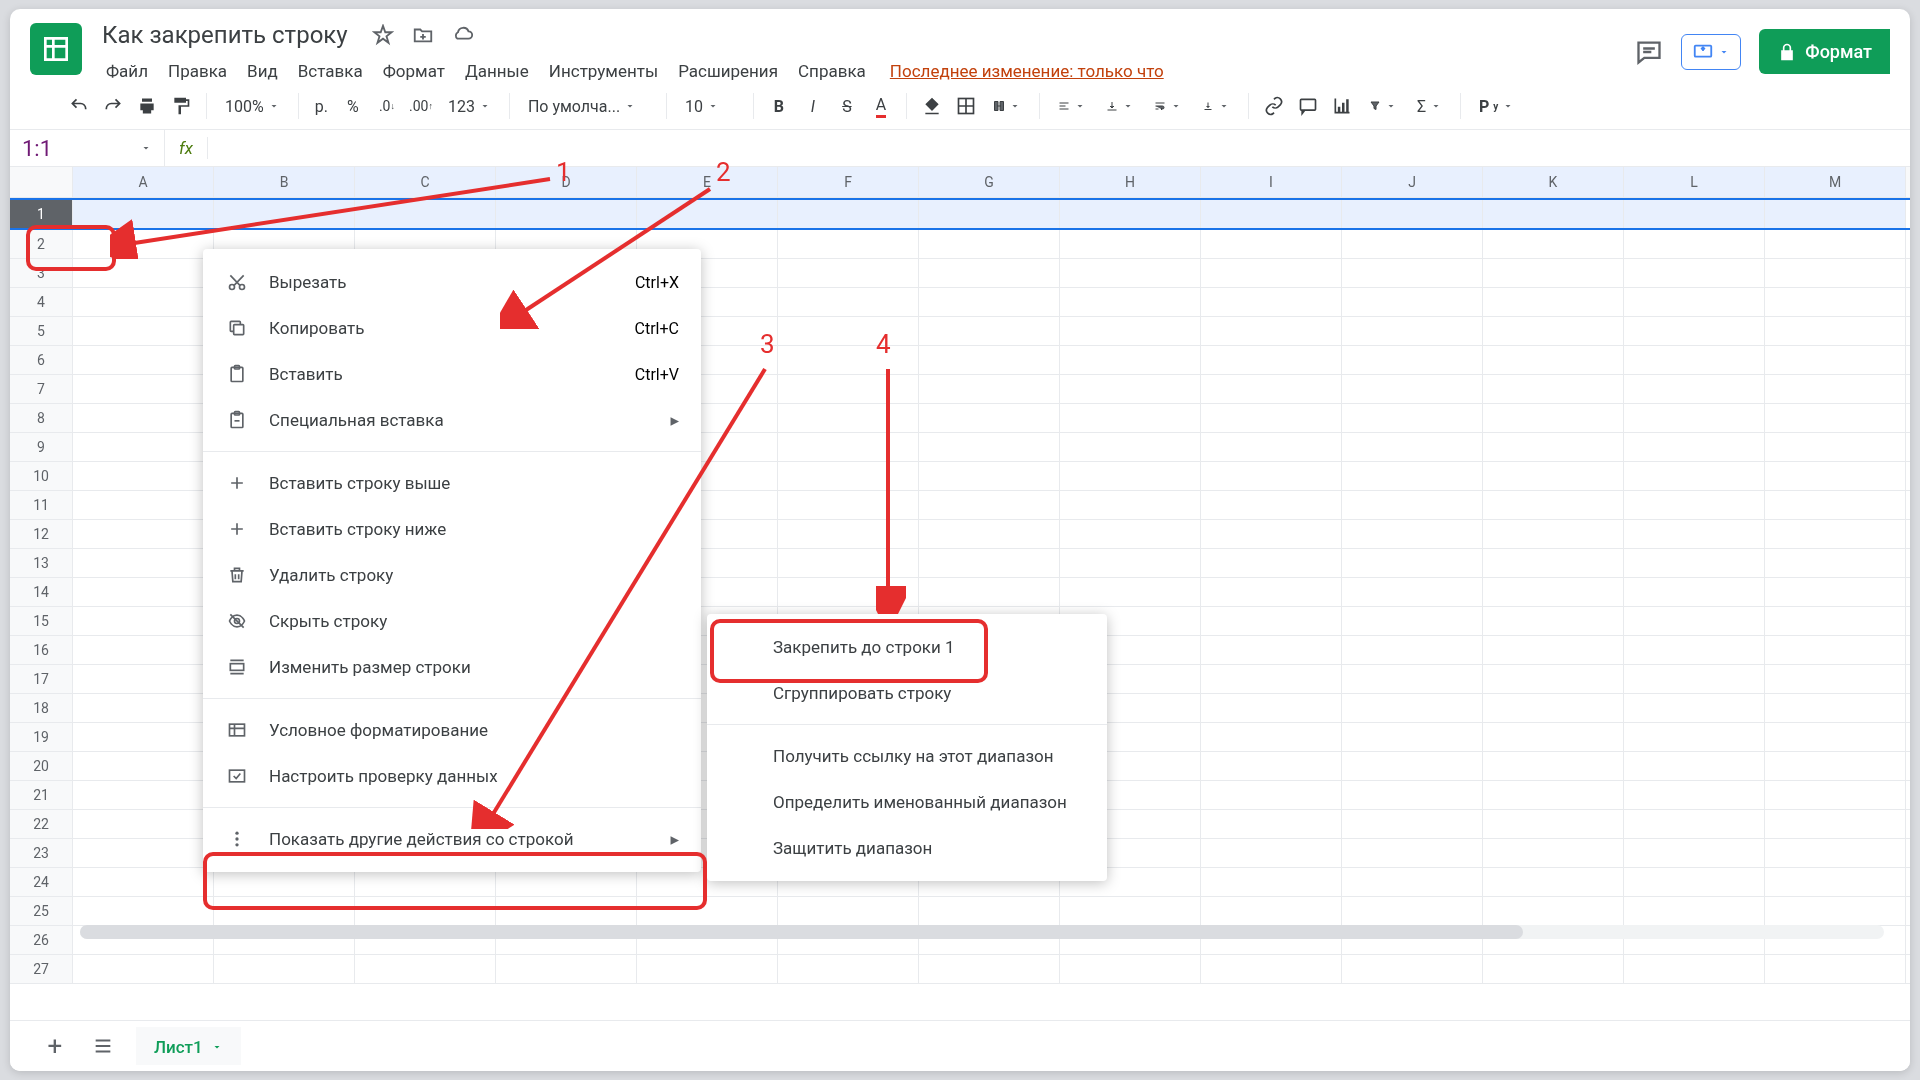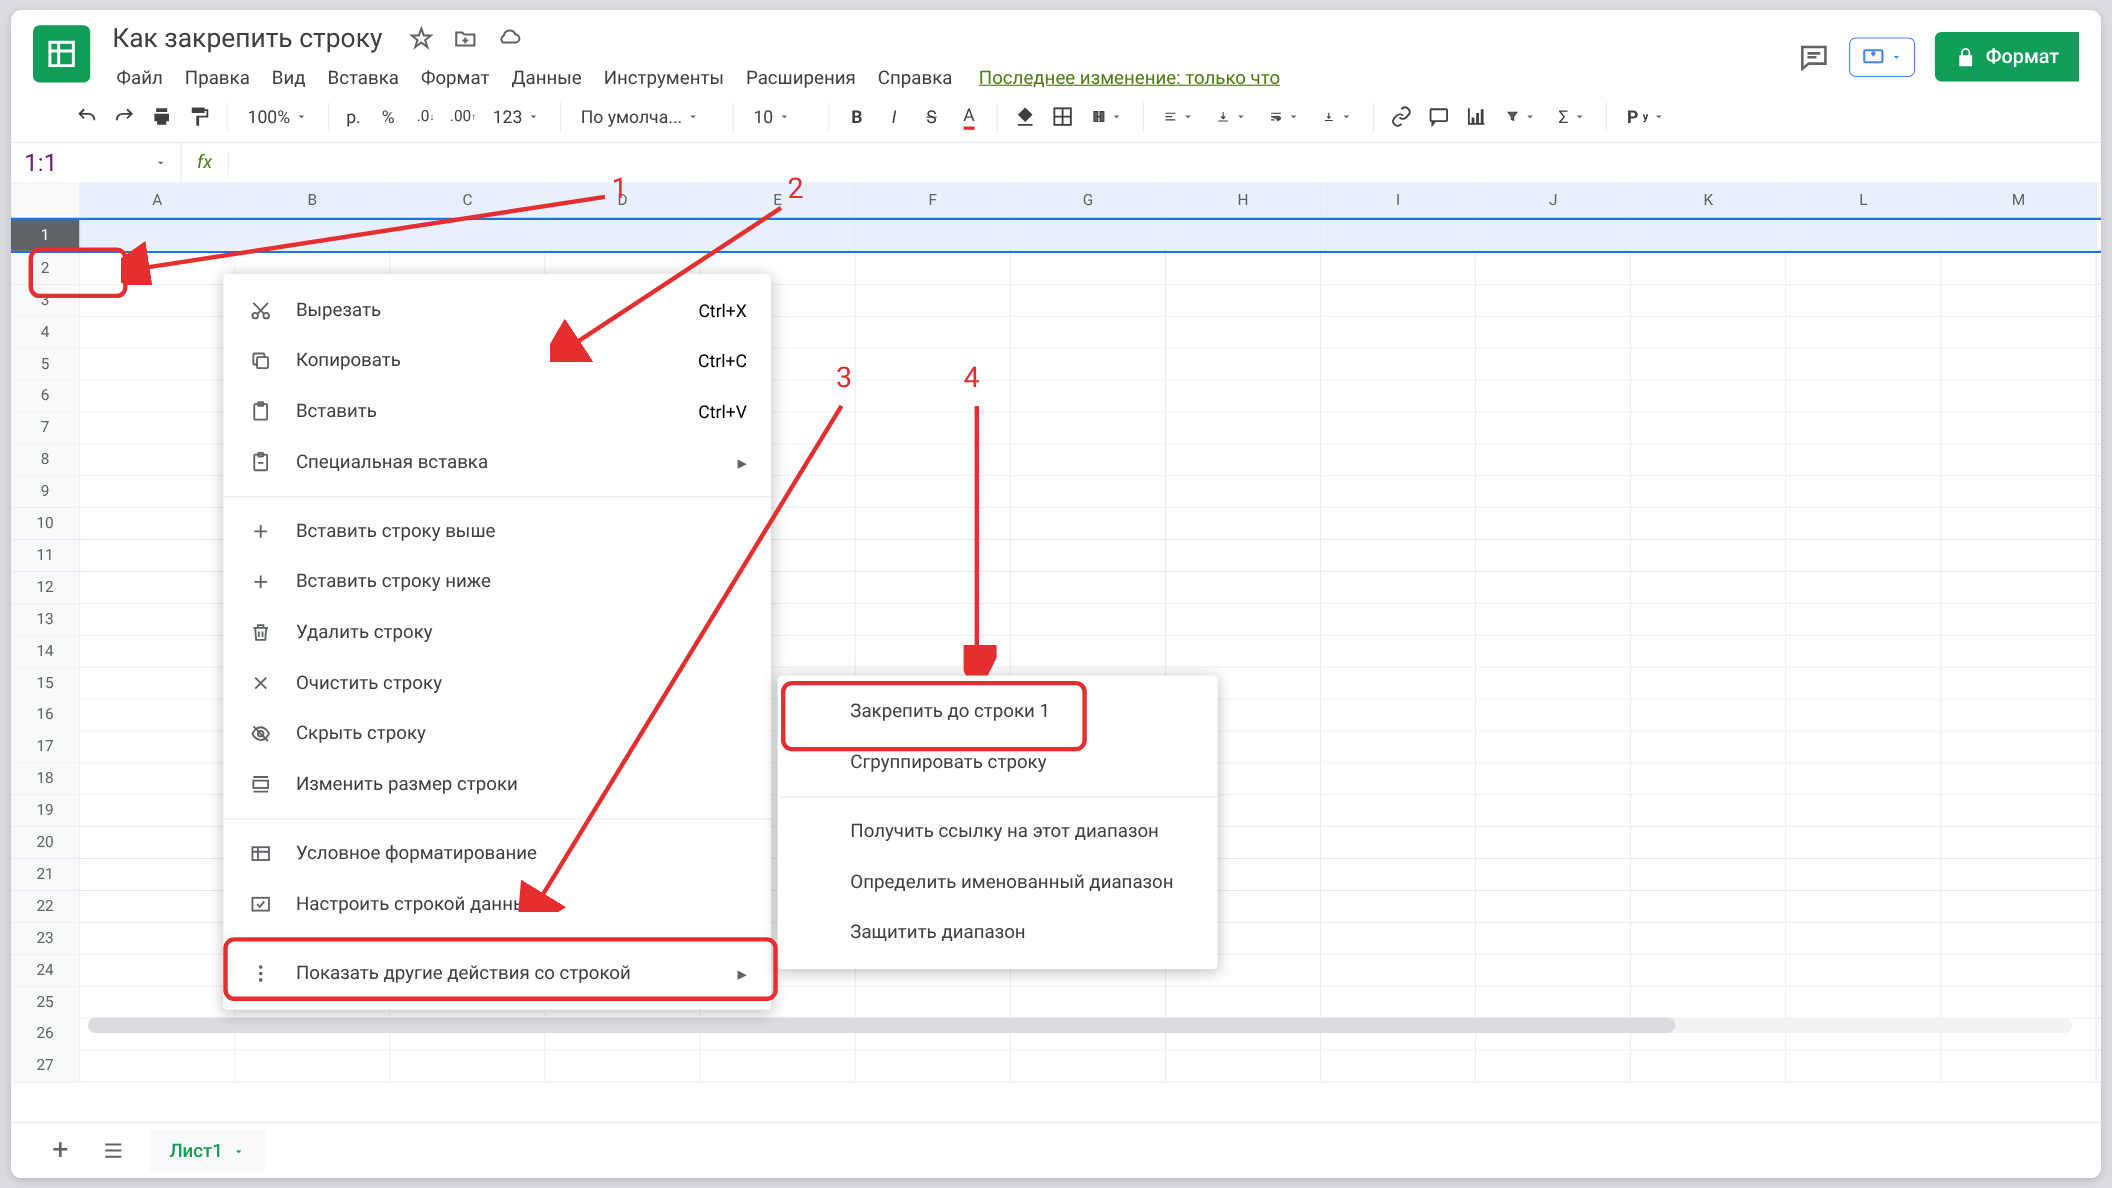--- a/index.html
+++ b/index.html
@@ -6,21 +6,21 @@
   .viewport{position:absolute;left:10px;top:9px;width:1900px;height:1062px;background:#fff;border-radius:10px;overflow:hidden;box-shadow:0 2px 8px rgba(0,0,0,.15)}
   .header{display:flex;align-items:flex-start;padding:10px 20px 0 20px}
   .logo{width:52px;height:52px;background:#0f9d58;border-radius:6px;display:flex;align-items:center;justify-content:center;margin-top:4px}
   .logo svg{width:32px;height:32px;fill:#fff}
   .title-area{margin-left:14px;flex:1}
   .title-row{display:flex;align-items:center;gap:18px}
   .title{font-size:24px;color:#3c4043;padding:2px 6px}
   .title-icon{width:22px;height:22px;color:#5f6368;cursor:pointer}
   .menu-row{display:flex;gap:0;margin-top:6px;align-items:center}
   .menu-item{font-size:17px;color:#3c4043;padding:4px 10px;border-radius:4px;cursor:pointer}
-  .last-edit{font-size:17px;color:#4d7c0f;text-decoration:underline;margin-left:14px;cursor:pointer}
+  .last-edit{font-size:17px;color:#c2410c;text-decoration:underline;margin-left:14px;cursor:pointer}
   .header-right{display:flex;align-items:center;gap:18px;margin-top:10px}
   .hdr-icon{width:28px;height:28px;color:#5f6368;cursor:pointer}
   .share-box{display:flex;align-items:center;gap:4px;border:1px solid #4285f4;border-radius:6px;padding:6px 10px;cursor:pointer}
   .share-btn{background:#0f9d58;color:#fff;font-size:18px;font-weight:500;padding:12px 18px;border-radius:6px 0 0 6px;cursor:pointer;display:flex;align-items:center;gap:8px}
   .toolbar{display:flex;align-items:center;padding:6px 20px 8px 54px;gap:4px;border-bottom:1px solid #e8eaed}
   .tb-btn{width:30px;height:30px;display:flex;align-items:center;justify-content:center;color:#3c4043;cursor:pointer;border-radius:4px}
   .tb-sep{width:1px;height:26px;background:#e8eaed;margin:0 6px}
   .tb-drop{display:flex;align-items:center;gap:4px;padding:0 8px;height:30px;cursor:pointer;color:#3c4043;font-size:16px}
   .tb-drop svg{width:12px;height:12px;fill:#5f6368}
   .namebox-row{display:flex;align-items:center;border-bottom:1px solid #e8eaed;height:36px}
@@ -813,28 +813,20 @@
         <div class="ctx-icon">
           <svg width="20" height="20" viewBox="0 0 24 24" fill="none" stroke="currentColor" stroke-width="2">
             <path d="M4 7h16M9 7V4h6v3M6 7l1 13h10l1-13M10 11v6M14 11v6"></path>
           </svg>
         </div>
         <span>Удалить строку</span>
       </div>
       <div class="ctx-item">
         <div class="ctx-icon">
           <svg width="20" height="20" viewBox="0 0 24 24" fill="none" stroke="currentColor" stroke-width="2">
-            <path d="M6 6l12 12M18 6L6 18"></path>
-          </svg>
-        </div>
-        <span>Очистить строку</span>
-      </div>
-      <div class="ctx-item">
-        <div class="ctx-icon">
-          <svg width="20" height="20" viewBox="0 0 24 24" fill="none" stroke="currentColor" stroke-width="2">
             <path d="M3 12s3-7 9-7 9 7 9 7-3 7-9 7-9-7-9-7z"></path>
             <circle cx="12" cy="12" r="3"></circle>
             <path d="M4 4l16 16"></path>
           </svg>
         </div>
         <span>Скрыть строку</span>
       </div>
       <div class="ctx-item">
         <div class="ctx-icon">
           <svg width="20" height="20" viewBox="0 0 24 24" fill="none" stroke="currentColor" stroke-width="2">
@@ -854,21 +846,21 @@
         </div>
         <span>Условное форматирование</span>
       </div>
       <div class="ctx-item">
         <div class="ctx-icon">
           <svg width="20" height="20" viewBox="0 0 24 24" fill="none" stroke="currentColor" stroke-width="2">
             <rect x="3" y="5" width="18" height="14"></rect>
             <path d="M8 12l3 3 5-6"></path>
           </svg>
         </div>
-        <span>Настроить строкой данных</span>
+        <span>Настроить проверку данных</span>
       </div>
       <div class="ctx-sep"></div>
       <div class="ctx-item">
         <div class="ctx-icon">
           <svg width="20" height="20" viewBox="0 0 24 24" fill="currentColor">
             <circle cx="12" cy="5" r="2"></circle>
             <circle cx="12" cy="12" r="2"></circle>
             <circle cx="12" cy="19" r="2"></circle>
           </svg>
         </div>

